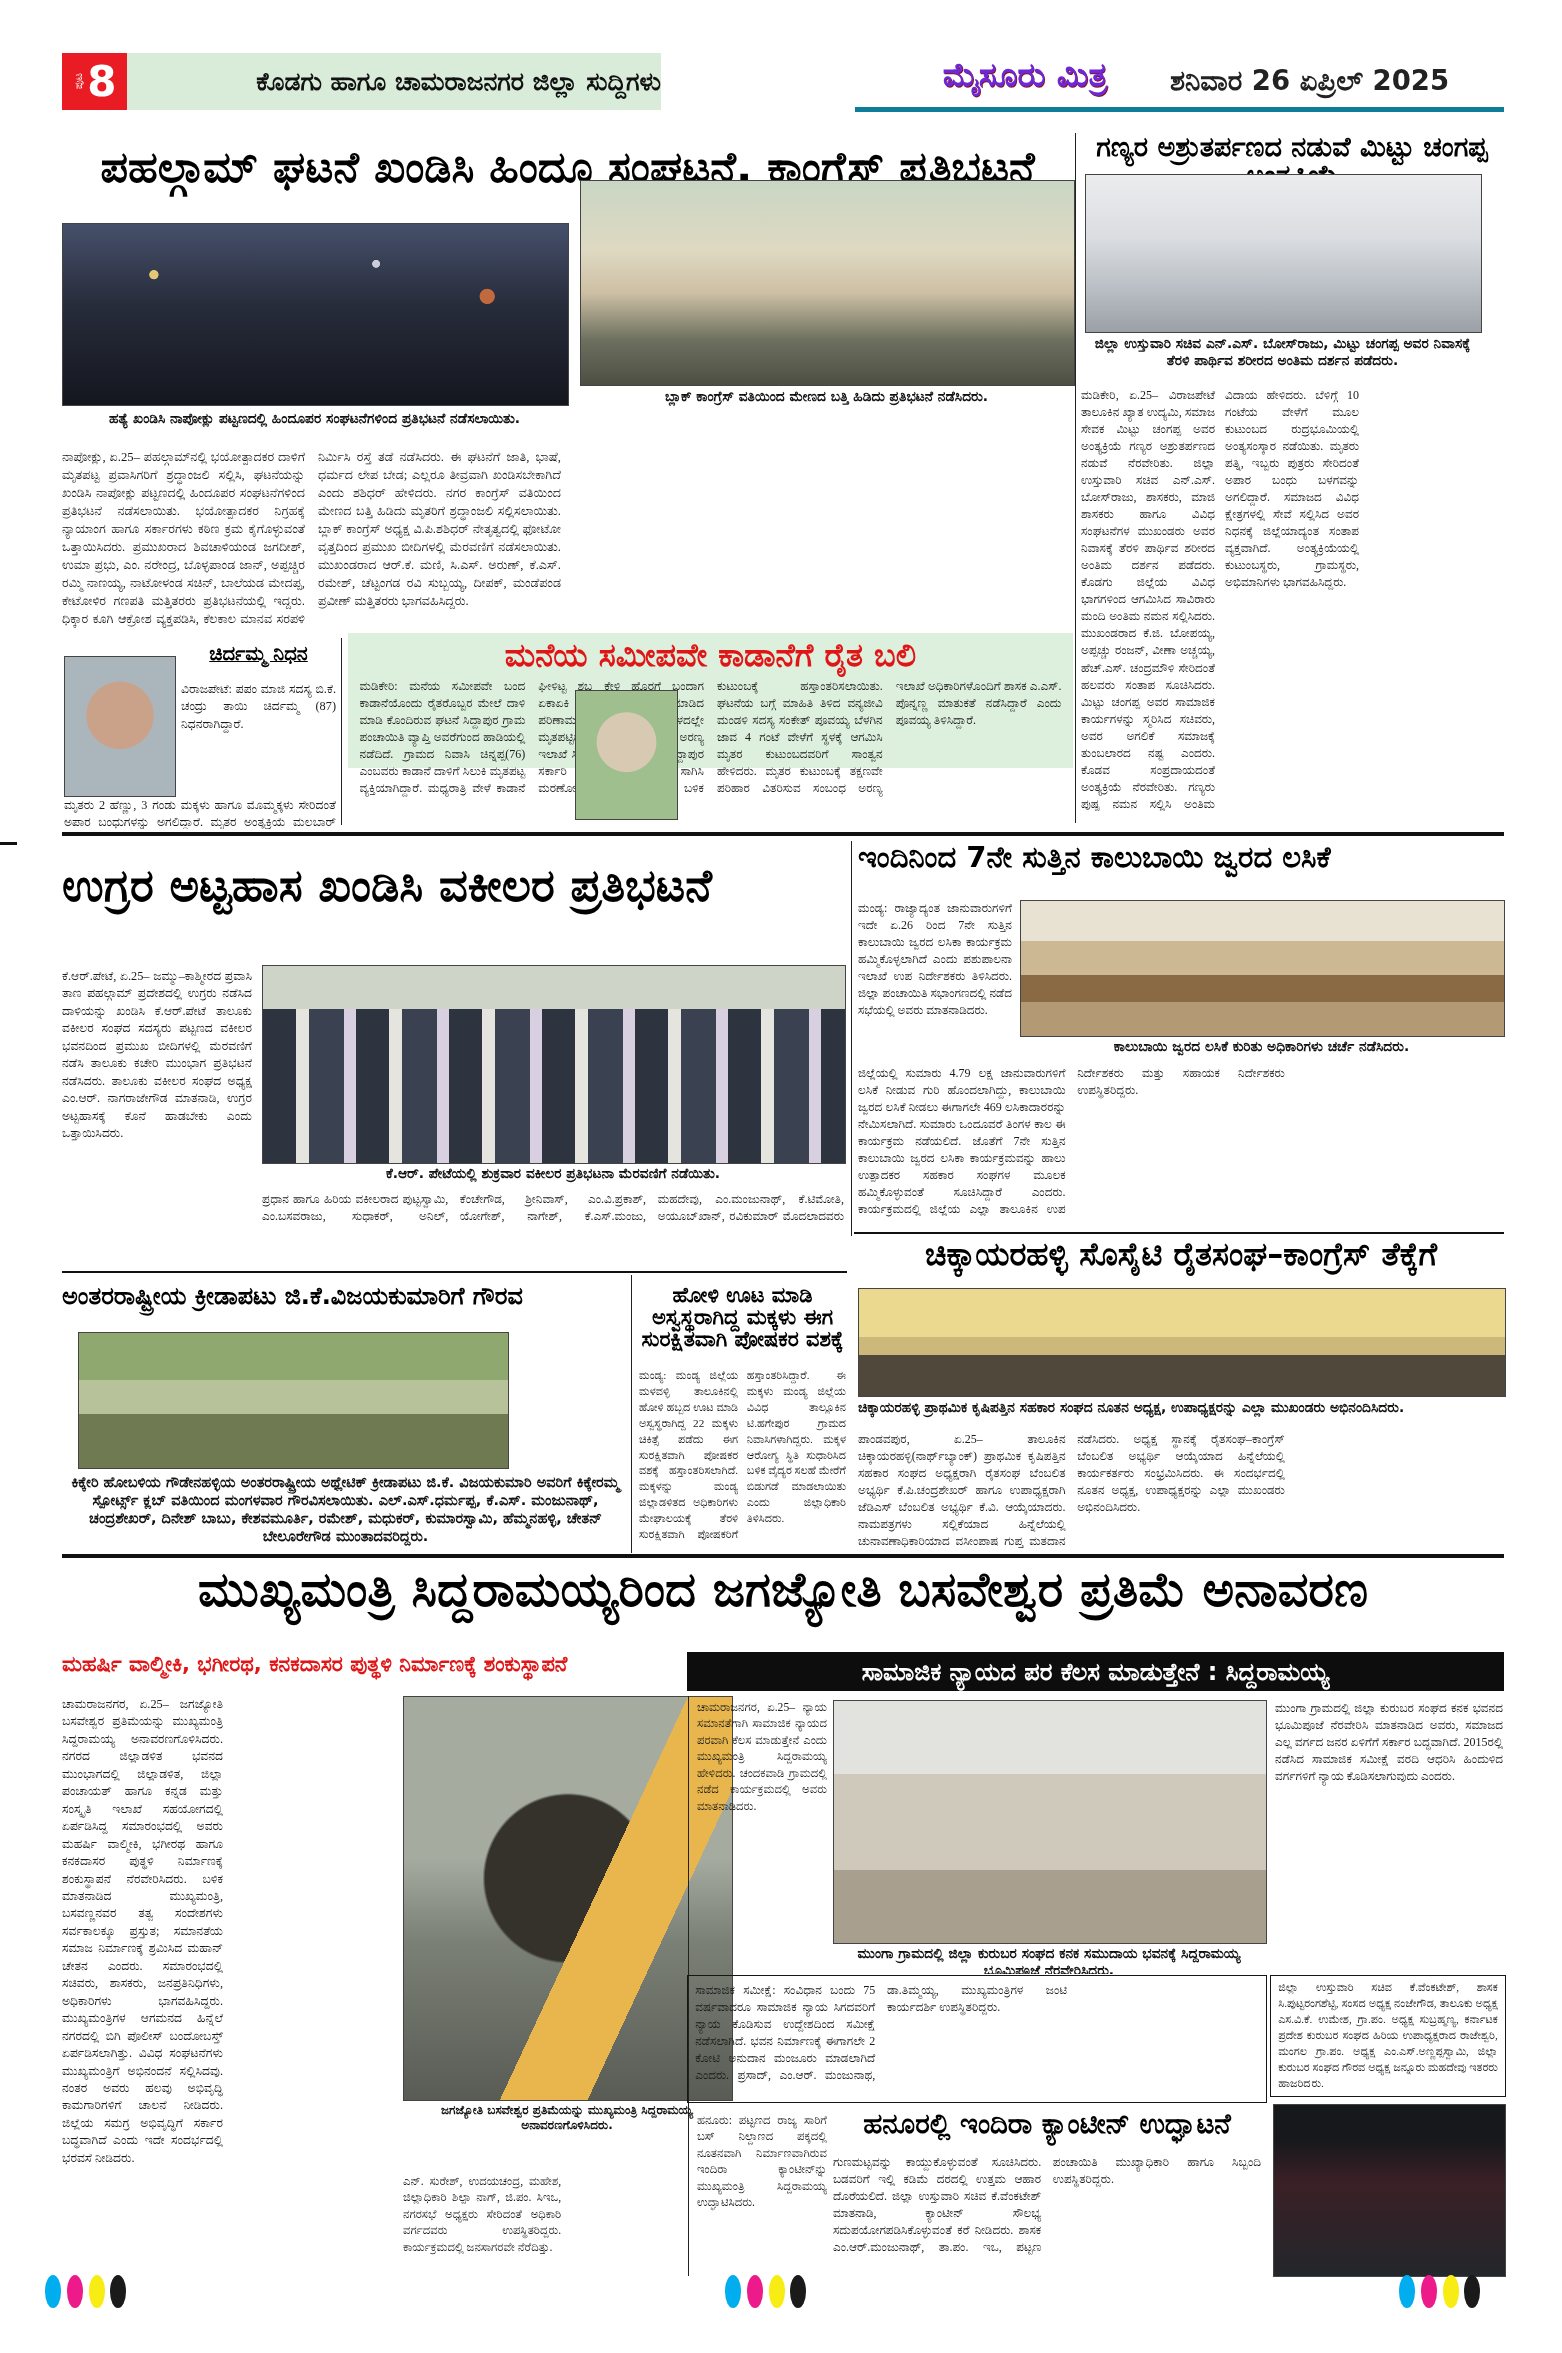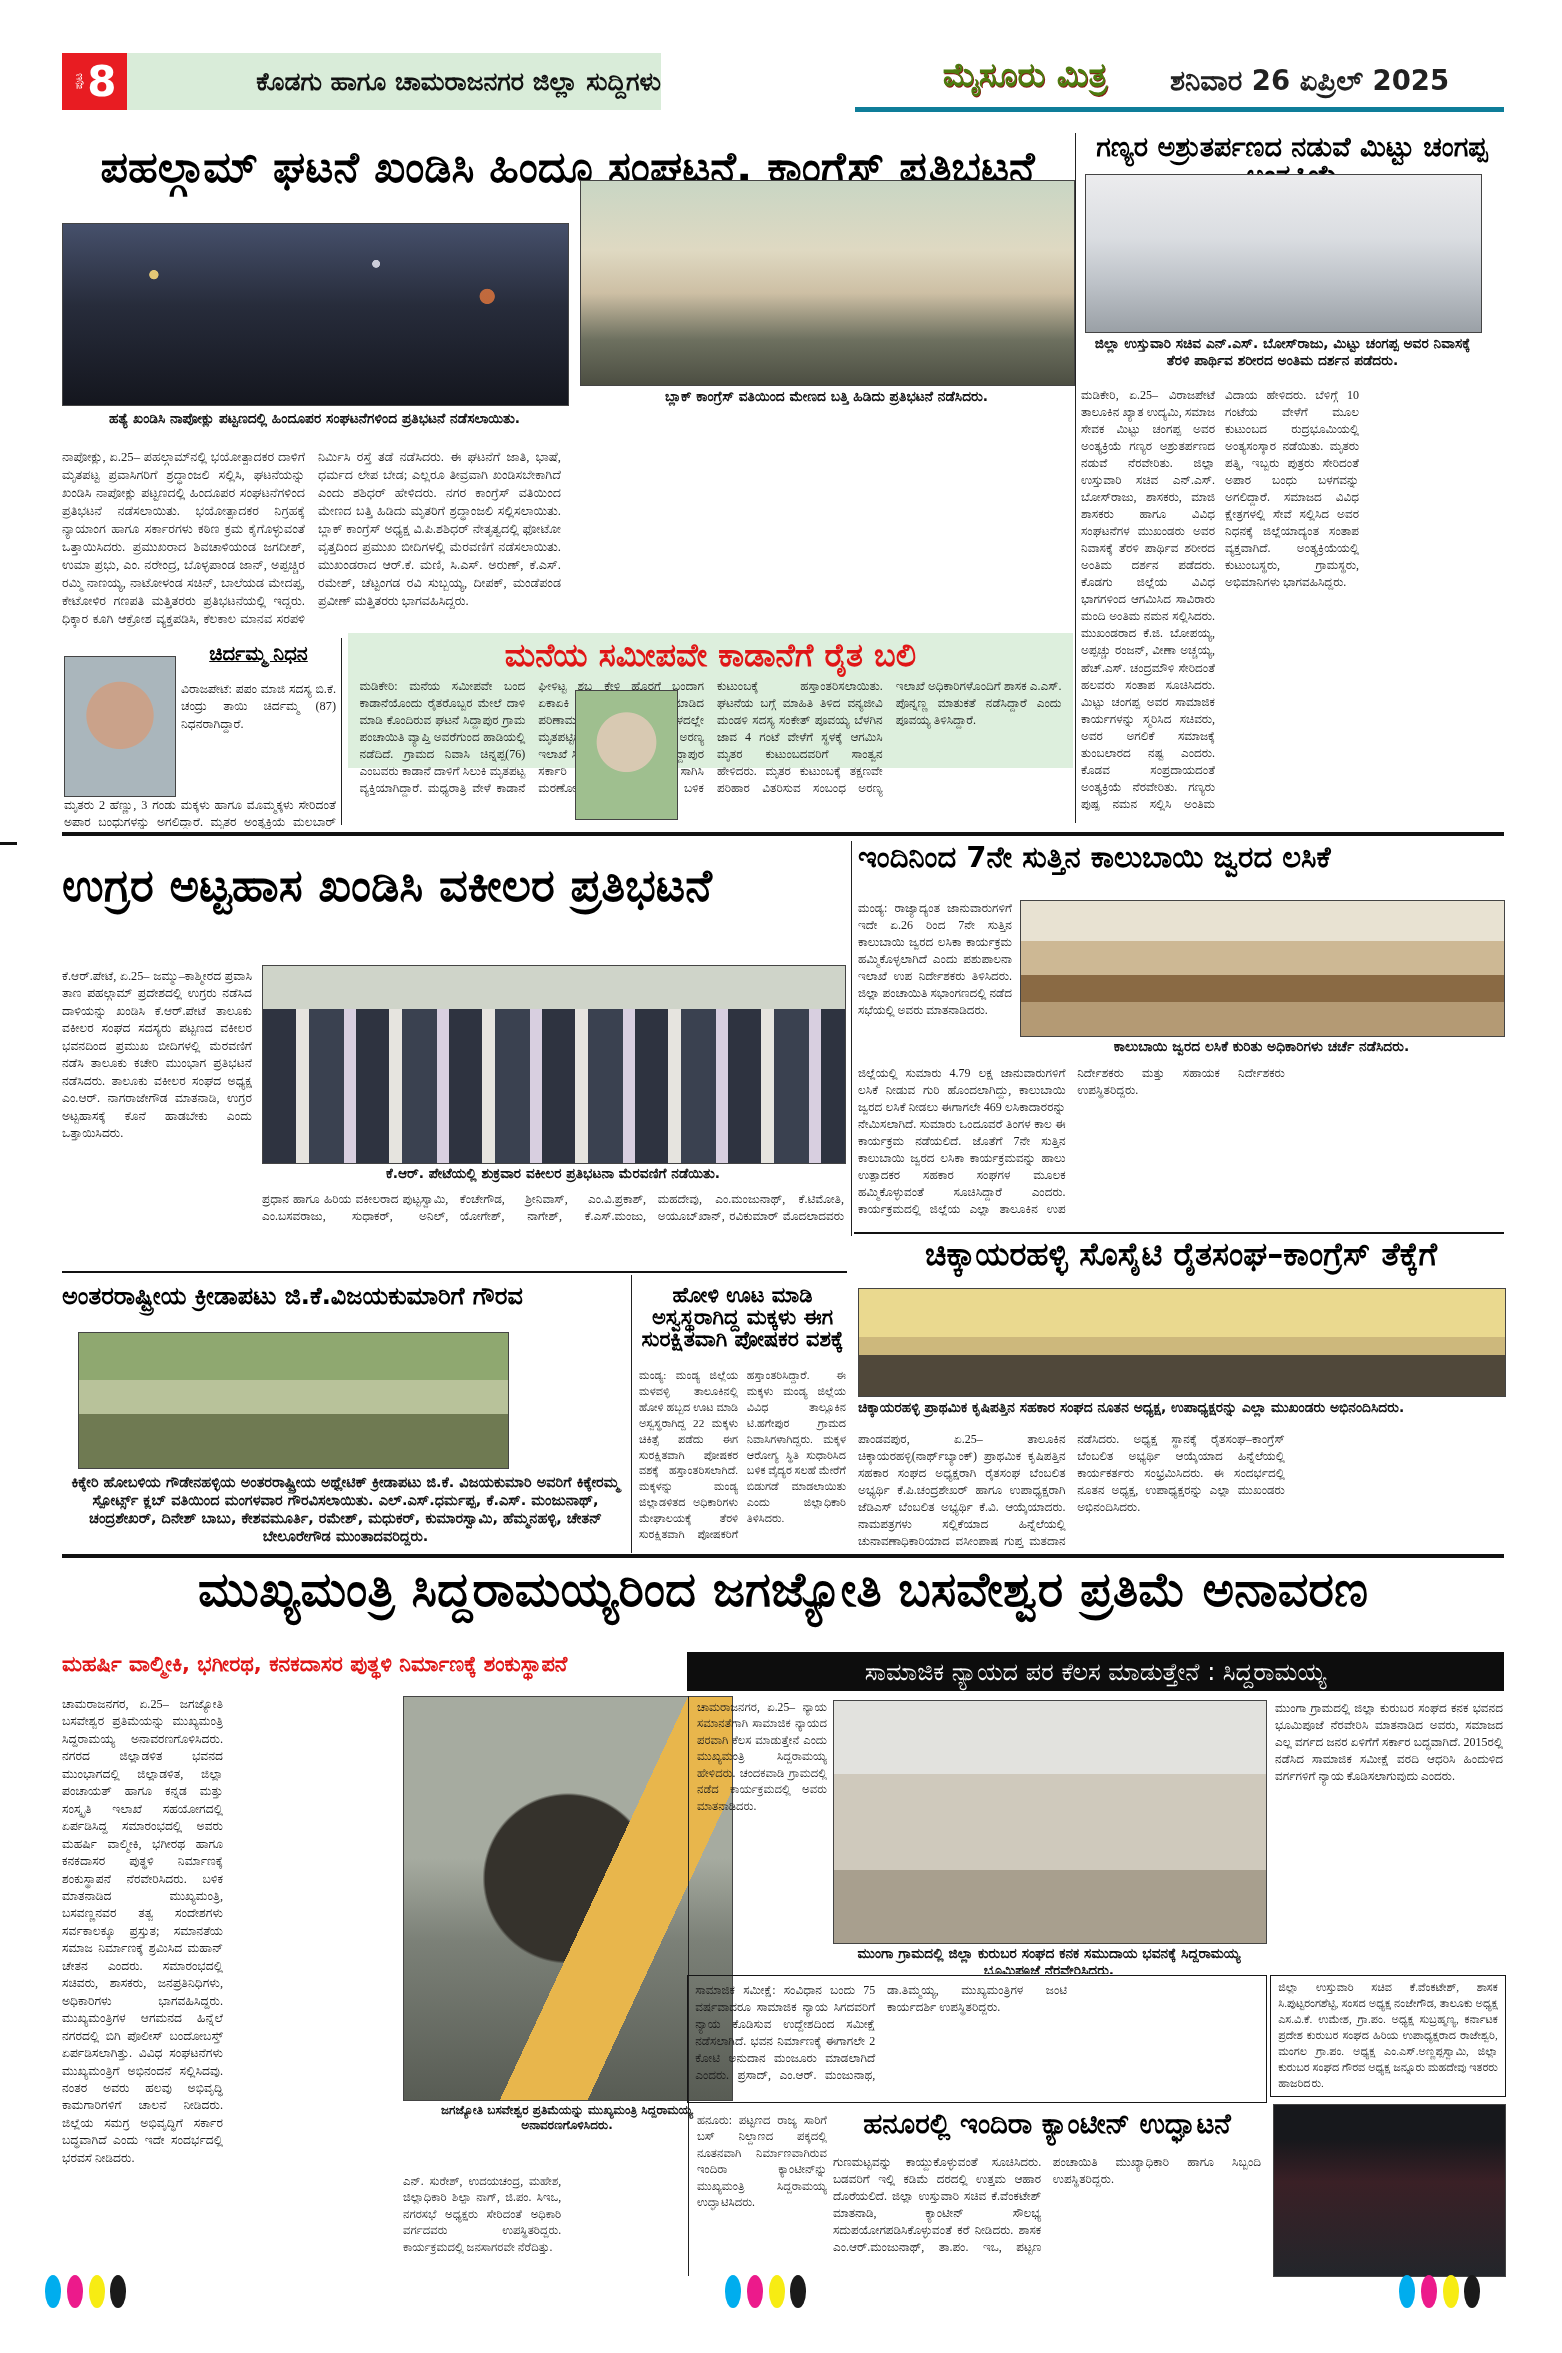--- a/index.html
+++ b/index.html
@@ -7,30 +7,30 @@
         font-family:"Liberation Serif", serif;color:#1a1a1a;}
   .abs{position:absolute;}
   .rule{position:absolute;background:#111;}
   .vrule{position:absolute;background:#222;}
   
   .pagebox{background:#e81c22;color:#fff;display:flex;align-items:center;justify-content:center;gap:2.9px;}
   .pageword{font-size:11px;writing-mode:vertical-rl;transform:rotate(180deg);font-family:"Liberation Sans",sans-serif;}
   .pagenum{font-size:42px;font-weight:bold;font-family:"DejaVu Sans",sans-serif;line-height:1;}
   .sectionbar{background:#d9ecd9;display:flex;align-items:center;padding-left:25px;
               font-family:"DejaVu Sans",sans-serif;font-weight:bold;font-size:25px;color:#111;}
-  .masthead{color:#4d7c0f;font-family:"DejaVu Sans",sans-serif;font-weight:bold;font-size:33px;
+  .masthead{color:#6d28d9;font-family:"DejaVu Sans",sans-serif;font-weight:bold;font-size:33px;
             text-align:center;line-height:1.0;text-shadow:0.7px 0.7px 0 #8d0f14;}
   .dateline{font-family:"DejaVu Sans",sans-serif;font-weight:bold;font-size:27.5px;color:#222;}
   
   .hl{font-family:"DejaVu Sans",sans-serif;font-weight:bold;color:#000;line-height:1.05;}
   .hl-center{text-align:center;}
   .hl-red{color:#e01616;}
   .subhead-red{font-family:"DejaVu Sans",sans-serif;font-weight:bold;color:#e01616;}
   .blackbar{background:#0d0d0d;color:#fff;display:flex;align-items:center;justify-content:center;
-            font-family:"DejaVu Sans",sans-serif;font-weight:normal;}
+            font-family:"DejaVu Sans",sans-serif;font-weight:bold;}
   
   .body-txt{font-size:12.7px;line-height:1.42;text-align:justify;overflow:hidden;column-fill:auto;}
   .caption{font-family:"DejaVu Sans",sans-serif;font-weight:bold;font-size:13.8px;line-height:1.25;
            text-align:center;color:#111;overflow:hidden;}
   
   .photo{border:0.7px solid #444;overflow:hidden;}
   .ph-night{background:
      radial-gradient(circle at 18% 28%, rgba(248,215,122,.9) 0 4.3px, transparent 5px),
      radial-gradient(circle at 62% 22%, rgba(240,240,250,.8) 0 3.6px, transparent 4.3px),
      radial-gradient(circle at 84% 40%, rgba(230,120,60,.8) 0 7.2px, transparent 8px),

